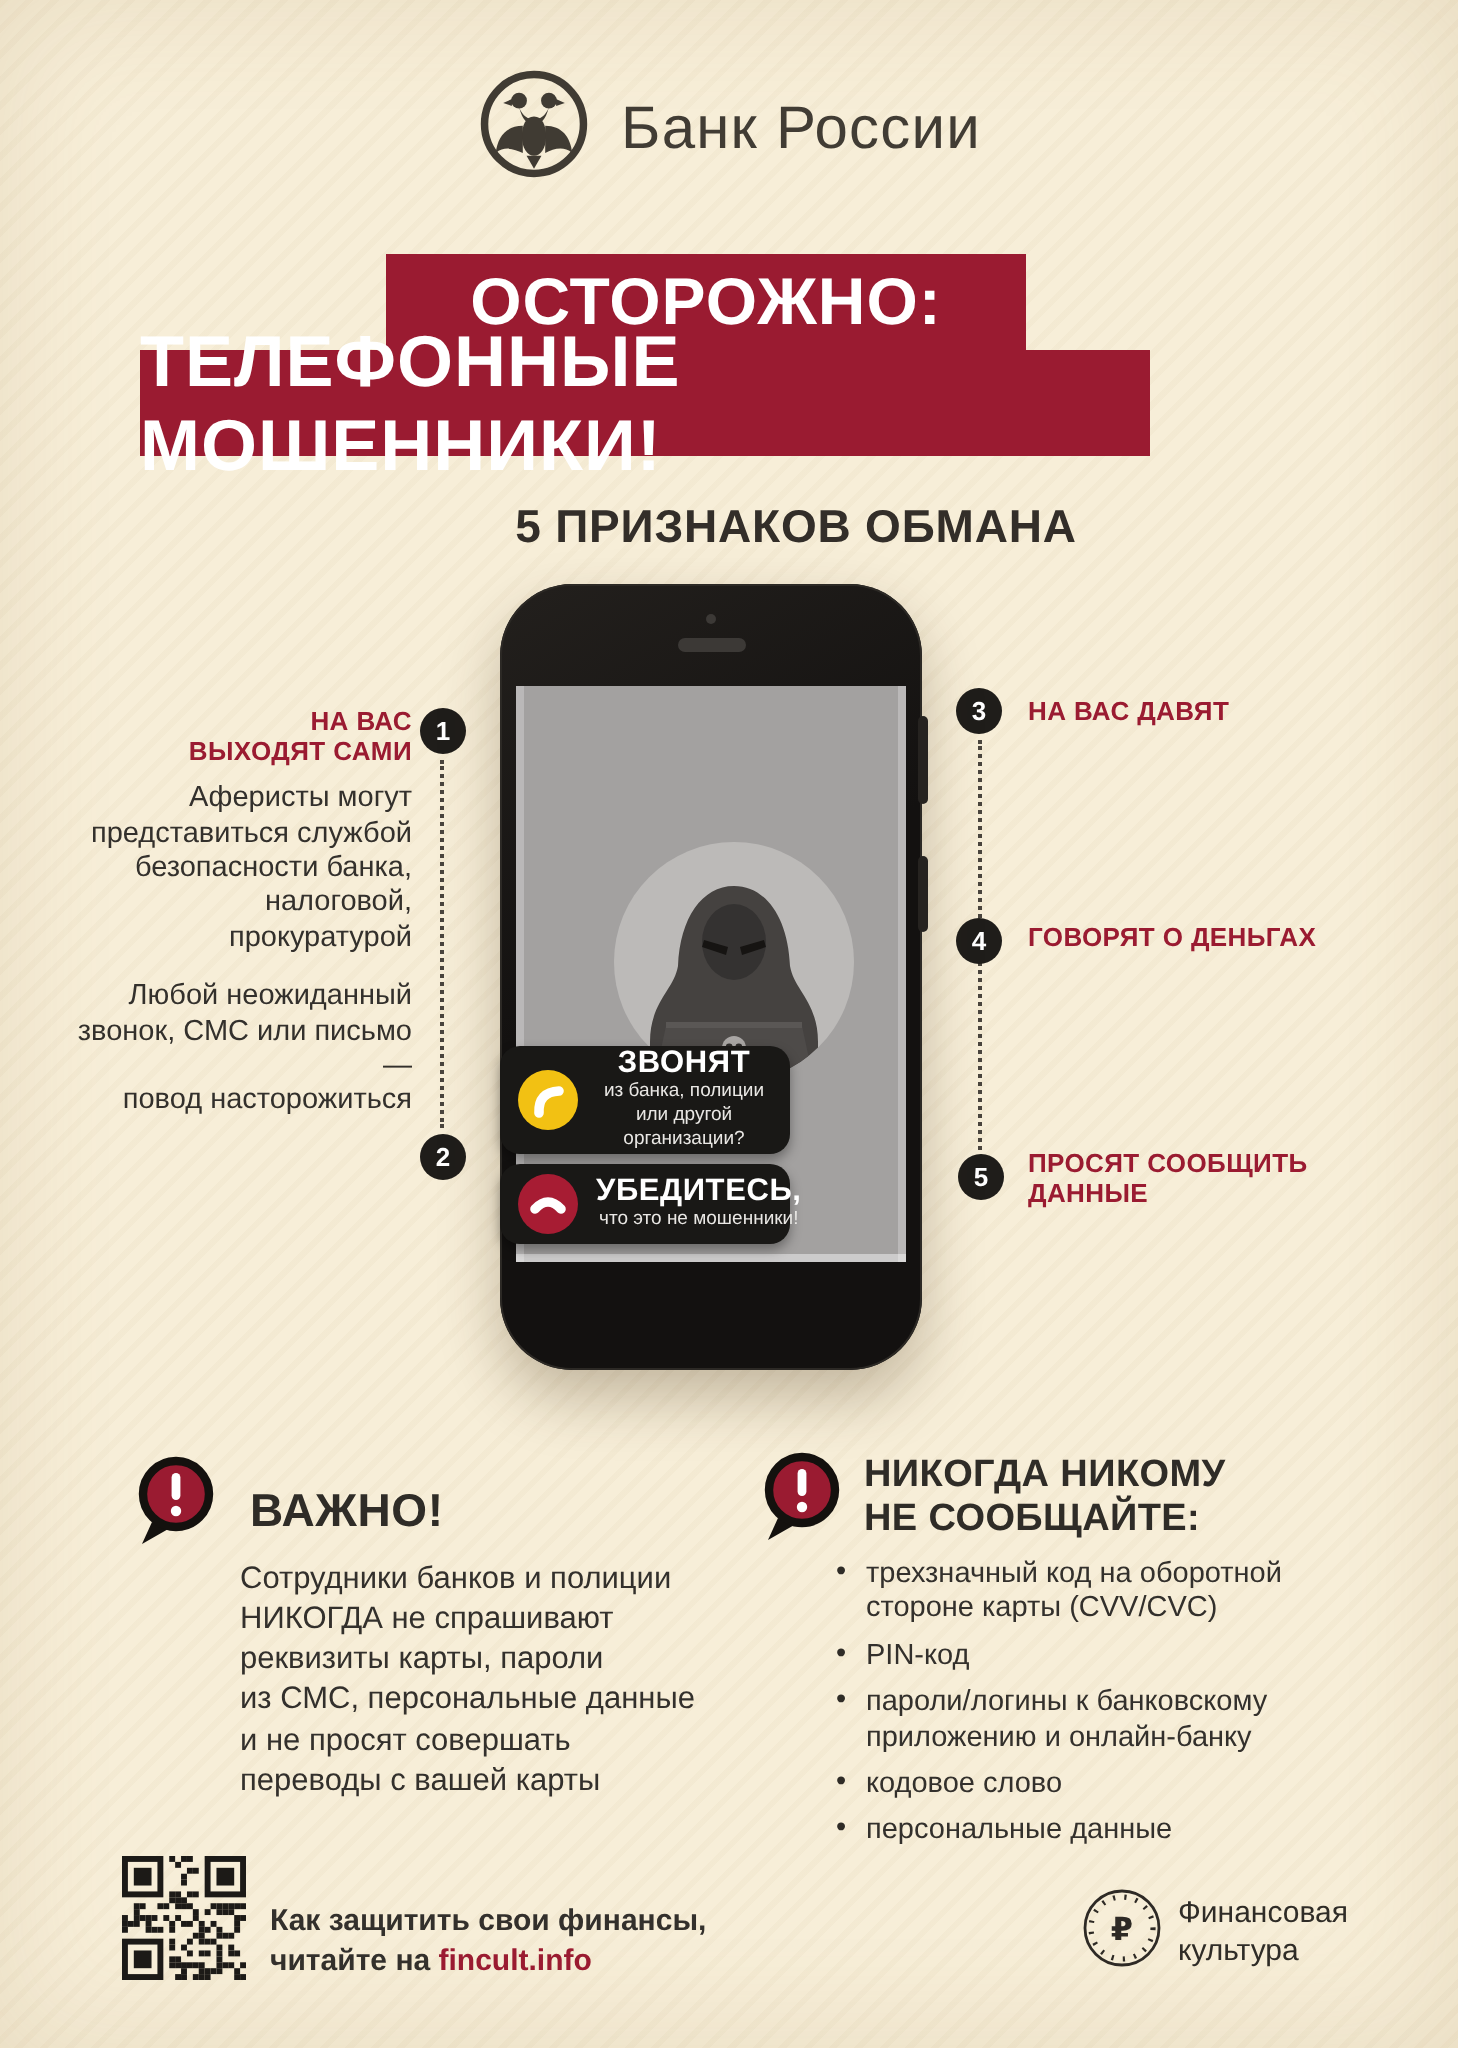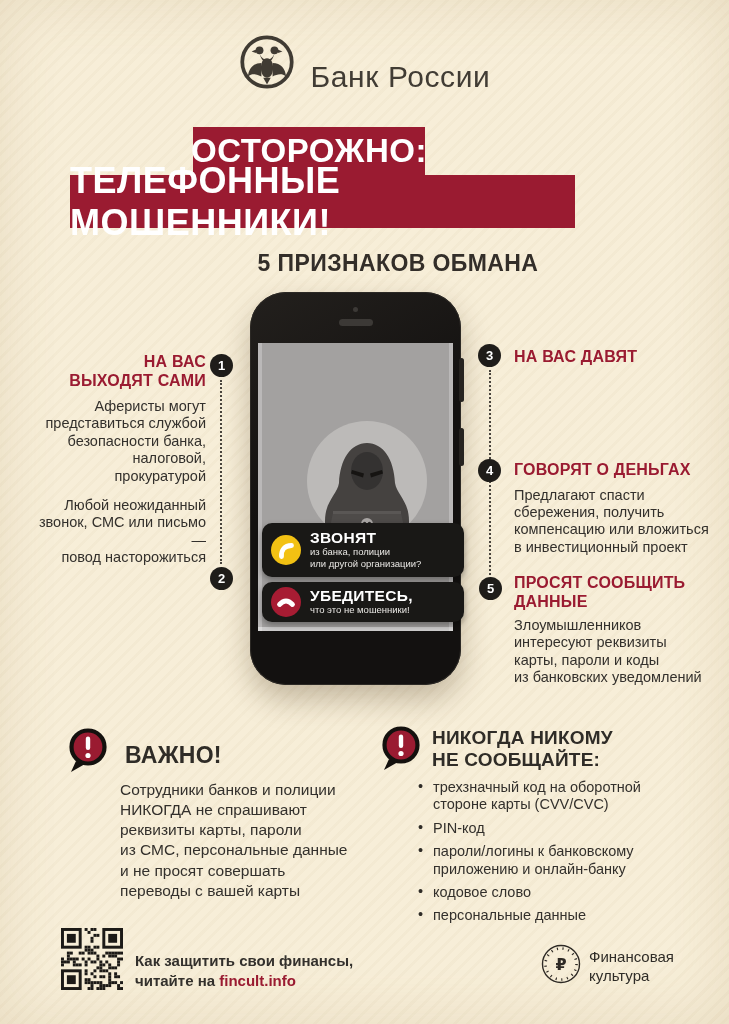--- a/index.html
+++ b/index.html
@@ -5,45 +5,45 @@
   html,body{margin:0;padding:0;background:#d8d2c4;}
   .poster{
     position:relative;width:729px;height:1024px;overflow:hidden;
     background:#f7eed8;
     background-image:repeating-linear-gradient(135deg, rgba(165,140,85,.045) 0 3px, rgba(0,0,0,0) 3px 9px);
     box-shadow:inset 0 0 60px rgba(150,115,55,.14);
     font-family:"Liberation Sans","DejaVu Sans",sans-serif;color:#33302c;
   }
   .abs{position:absolute;}
   
-  .header{position:absolute;top:34px;left:0;right:0;display:flex;justify-content:center;align-items:flex-end;gap:16px;}
+  .header{position:absolute;top:34px;left:0;right:0;display:flex;justify-content:center;align-items:center;gap:16px;}
   .bank-name{font-size:30px;color:#413c34;letter-spacing:.6px;}
   
   .banner{background:#9a1b31;color:#fff;font-weight:bold;display:flex;align-items:center;justify-content:center;letter-spacing:.5px;}
-  .banner1{left:193px;top:127px;width:232px;height:48px;font-size:33px;}
+  .banner1{left:193px;top:127px;width:320px;height:48px;font-size:33px;}
   .banner2{left:70px;top:175px;width:505px;height:53px;font-size:36px;}
   .subtitle{top:250px;left:0;width:700px;text-align:center;font-size:23px;font-weight:bold;color:#332e29;letter-spacing:.4px;margin-left:48px;}
   
-  .sign-heading{color:#9a1b31;font-weight:bold;font-size:16px;line-height:1.16;white-space:pre-line;letter-spacing:.2px;}
+  .sign-heading{color:#9a1b31;font-weight:bold;font-size:13px;line-height:1.16;white-space:pre-line;letter-spacing:.2px;}
   .sign-body{font-size:14.5px;line-height:1.2;white-space:pre-line;color:#33302c;}
   .col-left{text-align:right;width:176px;left:30px;}
   .col-right{text-align:left;width:200px;left:514px;}
   .badge{width:23px;height:23px;border-radius:50%;background:#1f1d1a;color:#fff;font-weight:bold;font-size:13px;
          display:flex;align-items:center;justify-content:center;}
   .dotline{width:0;border-left:2px dotted #4a453e;}
   
   .phone{left:250px;top:292px;width:211px;height:393px;background:linear-gradient(150deg,#23201d,#131110 45%);
          border-radius:36px;box-shadow:0 14px 30px rgba(60,40,10,.28), inset 0 0 0 1px #2c2925;}
   .side-btn{position:absolute;width:5px;background:#262320;border-radius:3px;right:-3px;}
   .cam-dot{position:absolute;left:50%;top:15px;width:5px;height:5px;margin-left:-2.5px;border-radius:50%;background:#3c3936;}
   .speaker{position:absolute;left:50%;top:27px;width:34px;height:7px;margin-left:-17px;border-radius:4px;background:#3c3936;}
   .screen{position:absolute;left:8px;top:51px;width:195px;height:288px;background:#a3a1a0;
           box-shadow:inset 0 -4px 0 rgba(255,255,255,.45), inset 4px 0 0 rgba(255,255,255,.25), inset -4px 0 0 rgba(255,255,255,.25);}
   .avatar{position:absolute;left:49px;top:78px;width:120px;height:120px;border-radius:50%;background:#bcbab8;overflow:hidden;}
-  .notif{position:absolute;left:12px;width:202px;background:#191816;border-radius:10px;display:flex;align-items:center;gap:9px;padding:0 9px;box-sizing:border-box;box-shadow:0 3px 6px rgba(0,0,0,.35);}
+  .notif{position:absolute;left:0;width:145px;background:#191816;border-radius:10px;display:flex;align-items:center;gap:9px;padding:0 9px;box-sizing:border-box;box-shadow:0 3px 6px rgba(0,0,0,.35);text-align:center;}
   .notif1{top:231px;height:54px;}
   .notif2{top:290px;height:40px;}
   .notif-icon{width:30px;height:30px;border-radius:50%;flex:none;display:flex;align-items:center;justify-content:center;}
   .notif-icon.yellow{background:#f2c113;}
   .notif-icon.red{background:#a71c33;}
   .notif-title{color:#fff;font-weight:bold;font-size:15.5px;line-height:1.05;letter-spacing:.3px;}
   .notif-text{color:#e9e7e4;font-size:9.5px;line-height:1.25;white-space:pre-line;}
   
   .block-title{font-weight:bold;color:#2f2c27;}
   .important-title{font-size:23px;letter-spacing:.3px;}
@@ -95,32 +95,24 @@
     <div class="sign-body" style="margin-top:12px;">Любой неожиданный
 звонок, СМС или письмо —
 повод насторожиться</div>
   </div>
 
   <div class="abs col-right" style="top:348px;">
     <div class="sign-heading">НА ВАС ДАВЯТ</div>
   </div>
   <div class="abs col-right" style="top:461px;">
     <div class="sign-heading">ГОВОРЯТ О ДЕНЬГАХ</div>
-    <div class="sign-body" style="margin-top:7px;">Предлагают спасти
-сбережения, получить
-компенсацию или вложиться
-в инвестиционный проект</div>
   </div>
   <div class="abs col-right" style="top:574px;">
     <div class="sign-heading">ПРОСЯТ СООБЩИТЬ
 ДАННЫЕ</div>
-    <div class="sign-body" style="margin-top:6px;">Злоумышленников
-интересуют реквизиты
-карты, пароли и коды
-из банковских уведомлений</div>
   </div>
 
   <div class="abs dotline" style="left:220px;top:380px;height:184px;"></div>
   <div class="abs dotline" style="left:489px;top:370px;height:205px;"></div>
   <div class="abs badge" style="left:210px;top:354px;">1</div>
   <div class="abs badge" style="left:210px;top:567px;">2</div>
   <div class="abs badge" style="left:478px;top:344px;">3</div>
   <div class="abs badge" style="left:478px;top:459px;">4</div>
   <div class="abs badge" style="left:479px;top:577px;">5</div>
 

